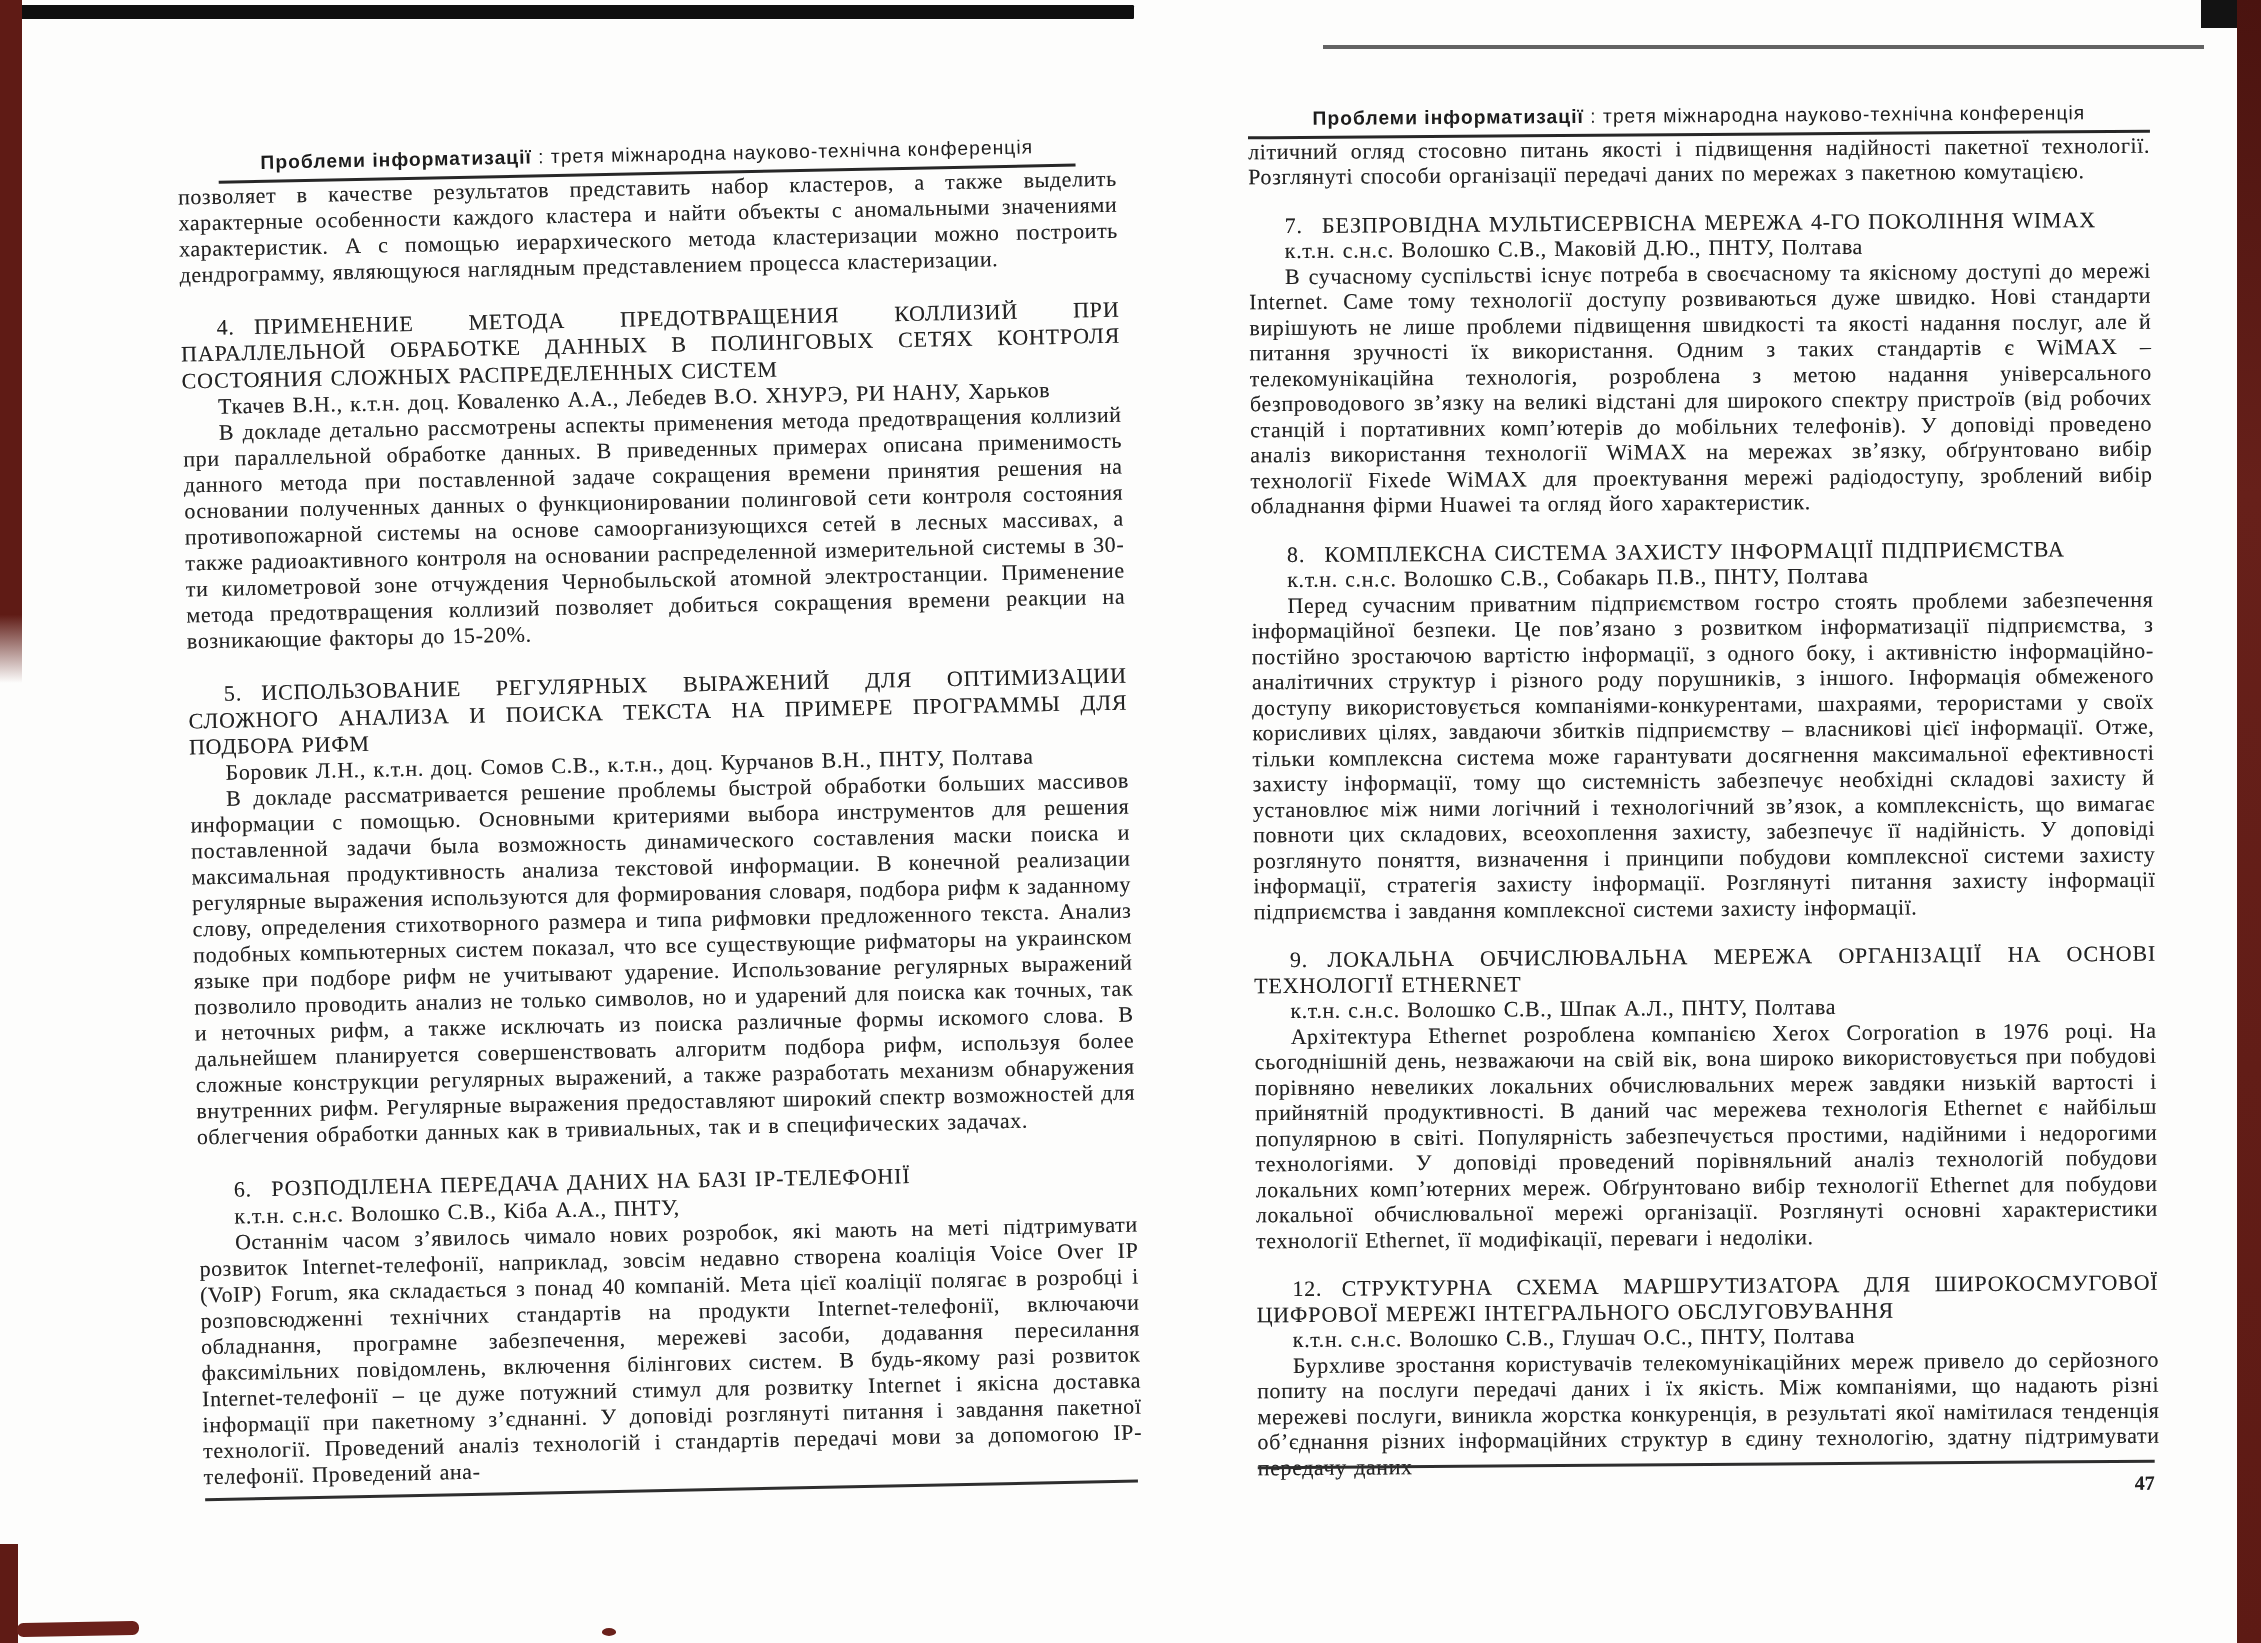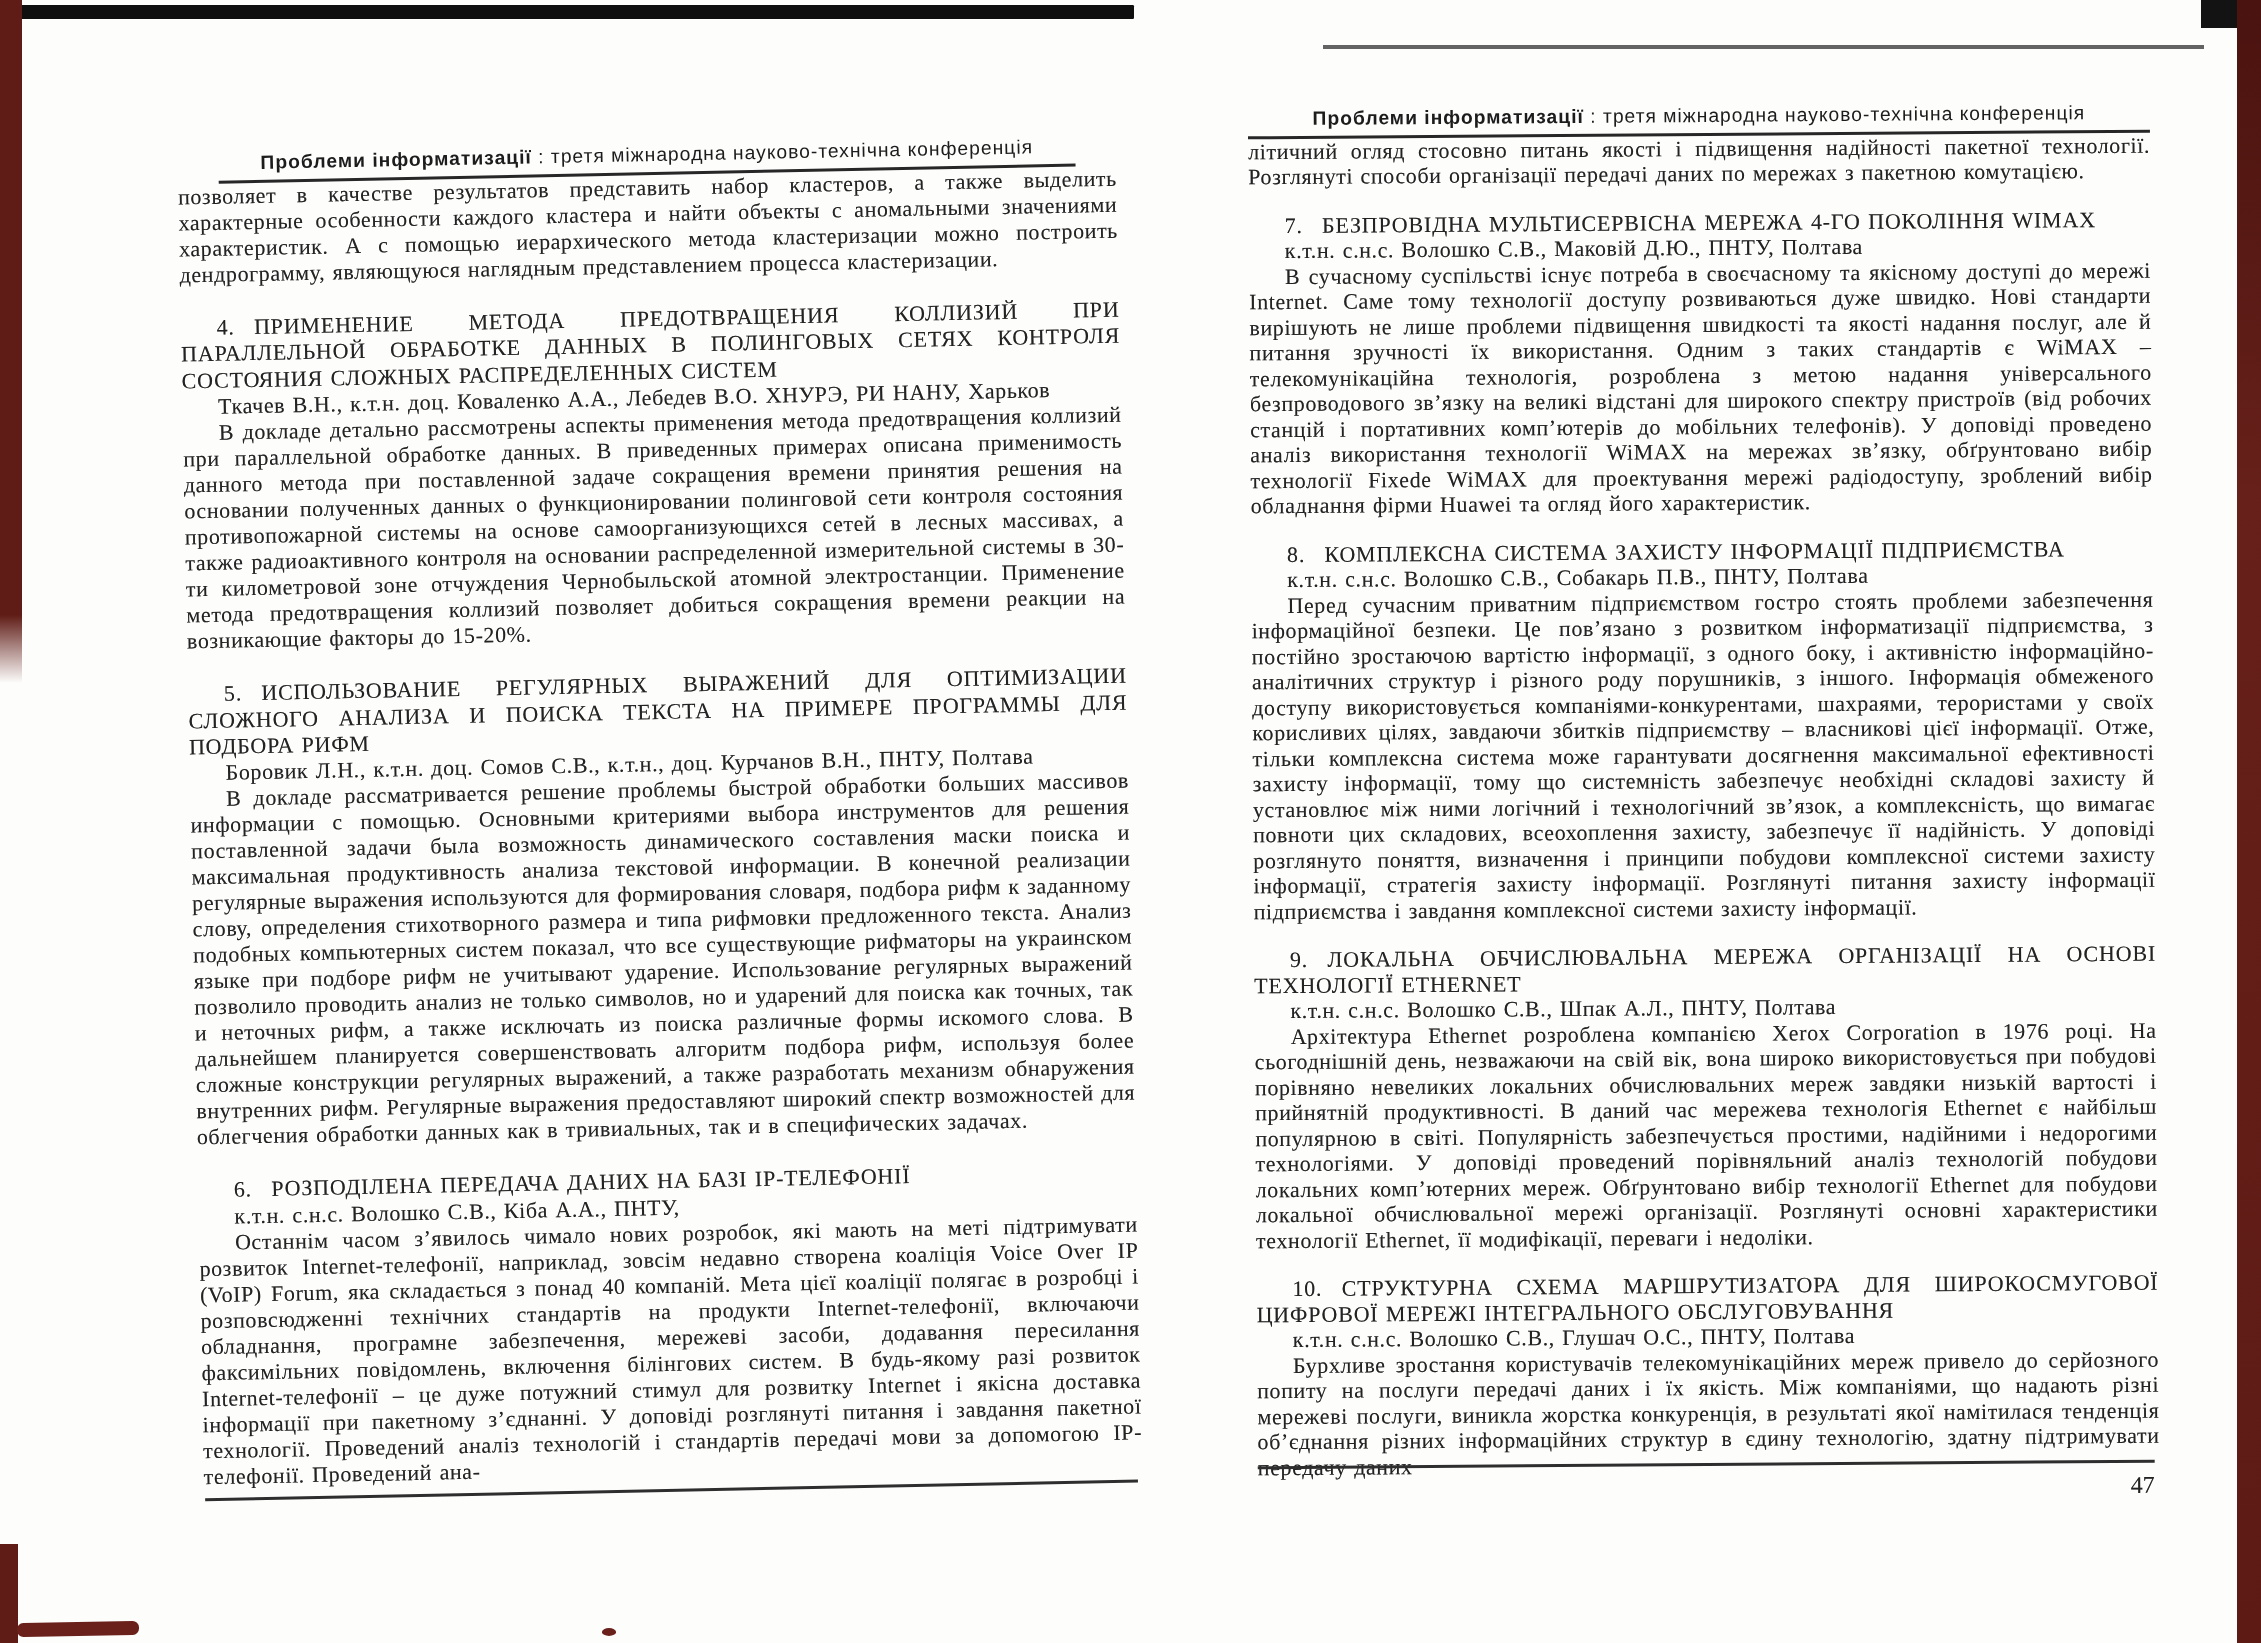--- a/index.html
+++ b/index.html
@@ -36,21 +36,21 @@
   .sec{margin-top:27px;}
   .page-right .sec{margin-top:23px;}
   .sec-title{text-indent:36px;letter-spacing:0.8px;line-height:26.4px;}
   .sec-num{margin-right:19.3px;}
   .authors{text-indent:36px;text-align:left;}
   .abstract{text-indent:36px;}
 
   .foot-rule{position:absolute;height:2.6px;background:#2e2e2e;}
   .page-left .foot-rule{left:1.3px;width:933px;top:1345px;}
   .page-right .foot-rule{left:0;width:897px;top:1358px;}
-  .page-num{position:absolute;top:1370px;right:5.2px;font-size:24px;text-shadow:0 0 0.6px rgba(35,35,35,.38);}
+  .page-num{position:absolute;top:1370px;right:5.2px;font-size:20px;text-shadow:0 0 0.6px rgba(35,35,35,.38);font-weight:bold;}
 </style>
 </head>
 <body>
 
 <div class="scan">
 
   <div class="art art-top-bar"></div>
   <div class="art art-top-line-right"></div>
   <div class="art art-corner-tr"></div>
   <div class="art art-strip-right"></div>
@@ -104,21 +104,21 @@
       <p class="txt abstract">Перед сучасним приватним підприємством гостро стоять проблеми забезпечення інформаційної безпеки. Це пов’язано з розвитком інформатизації підприємства, з постійно зростаючою вартістю інформації, з одного боку, і активністю інформаційно-аналітичних структур і різного роду порушників, з іншого. Інформація обмеженого доступу використовується компаніями-конкурентами, шахраями, терористами у своїх корисливих цілях, завдаючи збитків підприємству – власникові цієї інформації. Отже, тільки комплексна система може гарантувати досягнення максимальної ефективності захисту інформації, тому що системність забезпечує необхідні складові захисту й установлює між ними логічний і технологічний зв’язок, а комплексність, що вимагає повноти цих складових, всеохоплення захисту, забезпечує її надійність. У доповіді розглянуто поняття, визначення і принципи побудови комплексної системи захисту інформації, стратегія захисту інформації. Розглянуті питання захисту інформації підприємства і завдання комплексної системи захисту інформації.</p>
     </div>
 
     <div class="sec">
       <p class="txt sec-title"><span class="sec-num">9.</span><span>ЛОКАЛЬНА ОБЧИСЛЮВАЛЬНА МЕРЕЖА ОРГАНІЗАЦІЇ НА ОСНОВІ ТЕХНОЛОГІЇ ETHERNET</span></p>
       <p class="txt authors">к.т.н. с.н.с. Волошко С.В., Шпак А.Л., ПНТУ, Полтава</p>
       <p class="txt abstract">Архітектура Ethernet розроблена компанією Xerox Corporation в 1976 році. На сьогоднішній день, незважаючи на свій вік, вона широко використовується при побудові порівняно невеликих локальних обчислювальних мереж завдяки низькій вартості і прийнятній продуктивності. В даний час мережева технологія Ethernet є найбільш популярною в світі. Популярність забезпечується простими, надійними і недорогими технологіями. У доповіді проведений порівняльний аналіз технологій побудови локальних комп’ютерних мереж. Обґрунтовано вибір технології Ethernet для побудови локальної обчислювальної мережі організації. Розглянуті основні характеристики технології Ethernet, її модифікації, переваги і недоліки.</p>
     </div>
 
     <div class="sec">
-      <p class="txt sec-title"><span class="sec-num">10.</span><span>СТРУКТУРНА СХЕМА МАРШРУТИЗАТОРА ДЛЯ ШИРОКОСМУГОВОЇ ЦИФРОВОЇ МЕРЕЖІ ІНТЕГРАЛЬНОГО ОБСЛУГОВУВАННЯ</span></p>
+      <p class="txt sec-title"><span class="sec-num">12.</span><span>СТРУКТУРНА СХЕМА МАРШРУТИЗАТОРА ДЛЯ ШИРОКОСМУГОВОЇ ЦИФРОВОЇ МЕРЕЖІ ІНТЕГРАЛЬНОГО ОБСЛУГОВУВАННЯ</span></p>
       <p class="txt authors">к.т.н. с.н.с. Волошко С.В., Глушач О.С., ПНТУ, Полтава</p>
       <p class="txt abstract">Бурхливе зростання користувачів телекомунікаційних мереж привело до серйозного попиту на послуги передачі даних і їх якість. Між компаніями, що надають різні мережеві послуги, виникла жорстка конкуренція, в результаті якої намітилася тенденція об’єднання різних інформаційних структур в єдину технологію, здатну підтримувати передачу даних</p>
     </div>
 
     <div class="foot-rule"></div>
     <div class="page-num">47</div>
   </div>
 
 </div>
 

